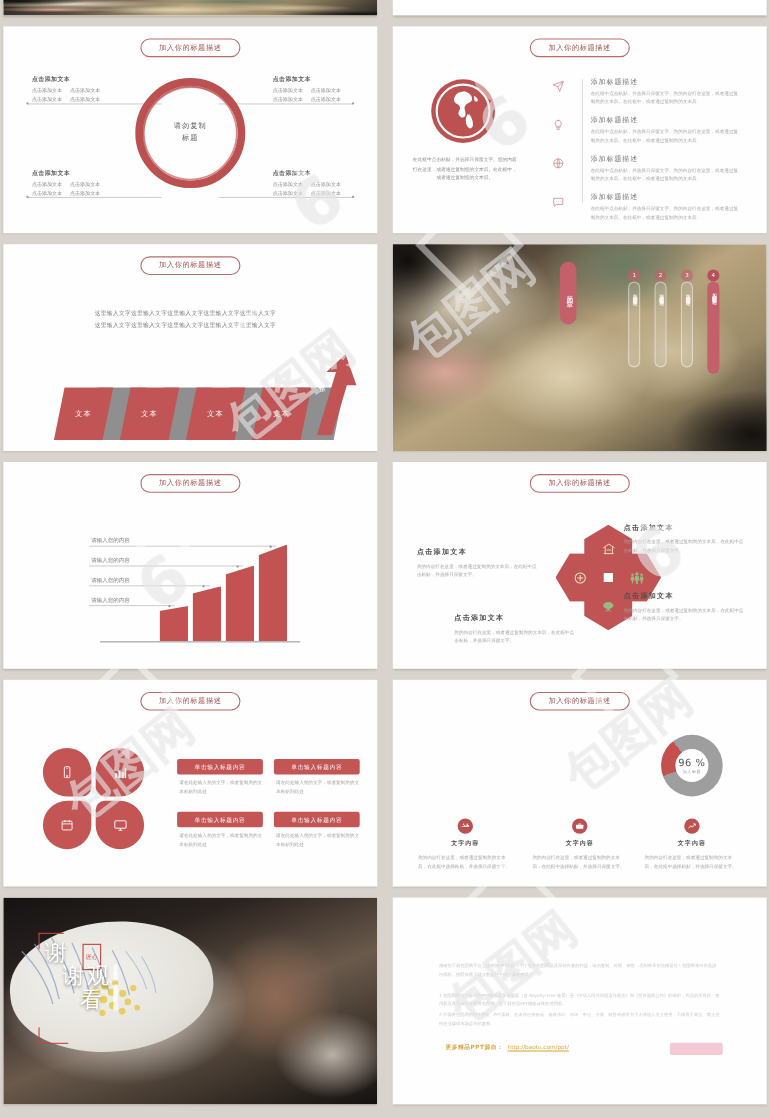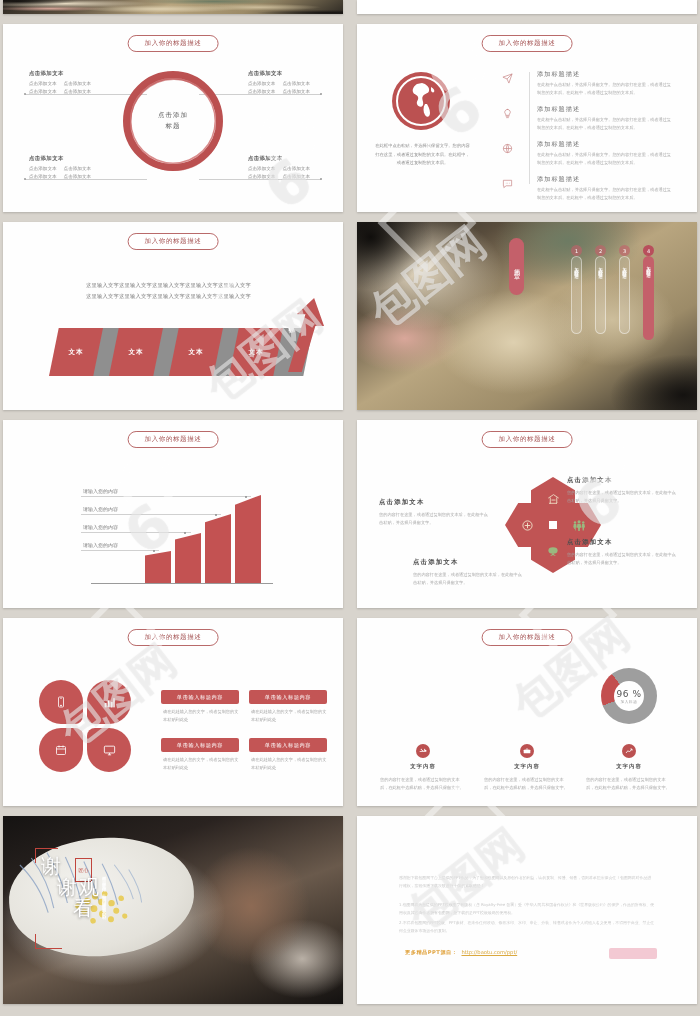--- a/index.html
+++ b/index.html
@@ -84,21 +84,21 @@
   .s2-ico{width:44px;flex:none;display:flex;align-items:center;justify-content:center;padding-top:3px;}
   .s2-txt{flex:1;padding-left:8px;}
   .s2-h{font-size:6.2px;color:#6f6f6f;letter-spacing:1px;margin-bottom:2px;}
   .s2-p{font-size:4.2px;color:#a6a6a6;line-height:1.95;}
 
   
   .s3-lead{
     position:absolute;left:48px;top:58px;width:235px;
     font-size:5.3px;color:#7d7d7d;line-height:2.1;text-align:center;letter-spacing:.2px;
   }
-  .s3-wrap{position:absolute;left:24px;top:84px;width:300px;height:80px;font-weight:bold;}
+  .s3-wrap{position:absolute;left:24px;top:108px;width:300px;height:80px;}
   .chev{
     position:absolute;width:54px;height:48px;
     background:#c15454;
     clip-path:polygon(18% 0,100% 0,82% 100%,0 100%);
   }
   .chev.gray{background:#8f8f8f;}
   .chev-lbl{
     position:absolute;width:54px;height:48px;display:flex;align-items:center;justify-content:center;
     color:#fff;font-size:6.5px;letter-spacing:1px;
   }
@@ -287,21 +287,21 @@
       <div class="r"><span>点击添加文本</span><span>点击添加文本</span></div>
     </div>
     <div class="s1-blk" style="right:26px;top:129px;">
       <div class="h">点击添加文本</div>
       <div class="r"><span>点击添加文本</span><span>点击添加文本</span></div>
       <div class="r"><span>点击添加文本</span><span>点击添加文本</span></div>
     </div>
 
     <div class="s1-ring"></div>
     <div class="s1-center">
-      <div>点击添加</div>
+      <div>请勿复制</div>
       <div>标题</div>
     </div>
   </div>
 
   <div class="slide inner">
     <div class="pill">加入你的标题描述</div>
 
     <div class="globe">
       <div class="globe-land">
         <svg viewBox="0 0 40 40" width="40" height="40" style="position:absolute;inset:0;">

